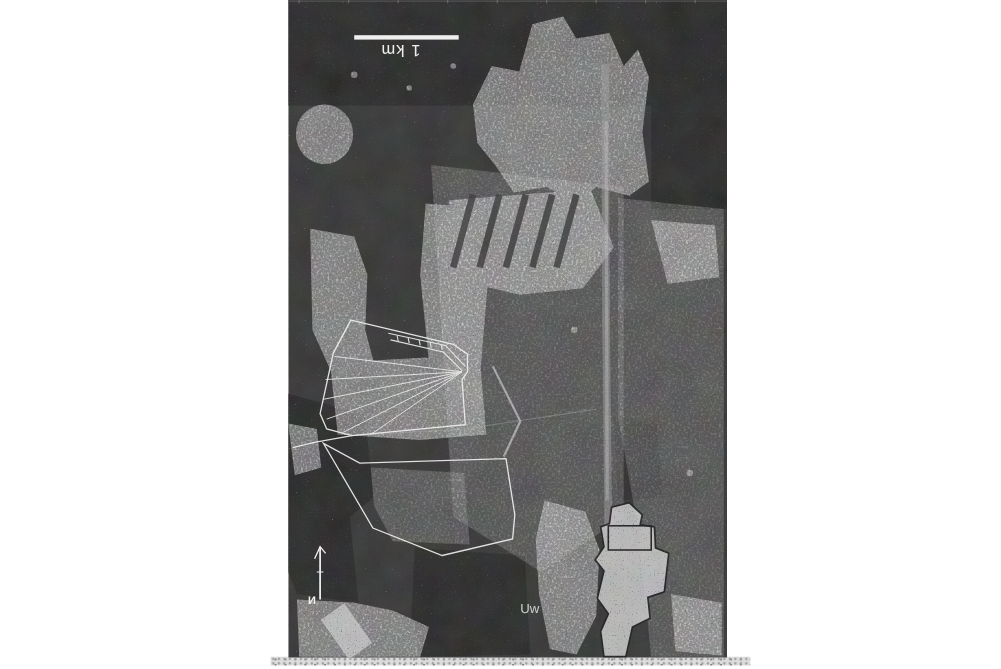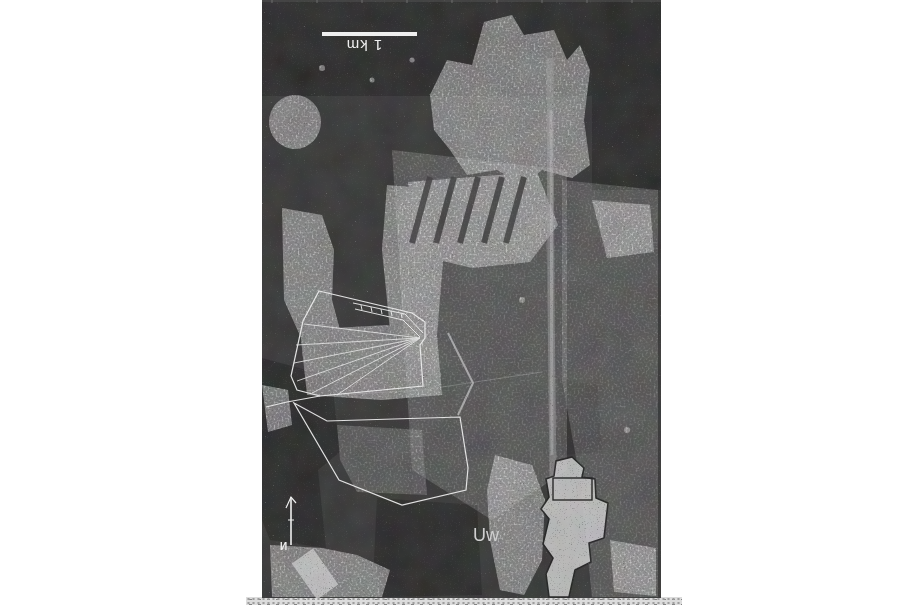--- a/index.html
+++ b/index.html
@@ -17,21 +17,21 @@
   .fill-dark{fill:var(--photo-dark,#1d1d1d);}
   .fill-mid{fill:var(--photo-mid,#9f9f9f);}
   .fill-light{fill:var(--photo-light,#c8c8c8);}
   .stroke-overlay{stroke:var(--overlay,#efefef);fill:none;}
   .stroke-black{stroke:var(--blob-outline,#111);fill:none;}
   .ovl{position:absolute;z-index:2;}
   .scalebar{left:60px;top:32px;width:95px;height:4px;background:var(--overlay,#efefef);}
   .scalelabel{left:70px;top:37px;width:64px;text-align:center;transform:rotate(180deg);
       color:var(--overlay,#efefef);font-size:15px;letter-spacing:1px;}
   .northlabel{left:18px;top:541px;color:var(--overlay,#efefef);font-size:10px;font-weight:bold;}
-  .photolabel{left:211px;top:525px;color:#cfcfcf;font-size:18px;letter-spacing:0;}
+  .photolabel{left:211px;top:546px;color:#cfcfcf;font-size:12px;letter-spacing:0;}
 </style>
 </head>
 <body>
 
 <div class="stage">
 
   <div class="scan-strip"></div>
 
   <figure class="photo" style="margin:0">
 

